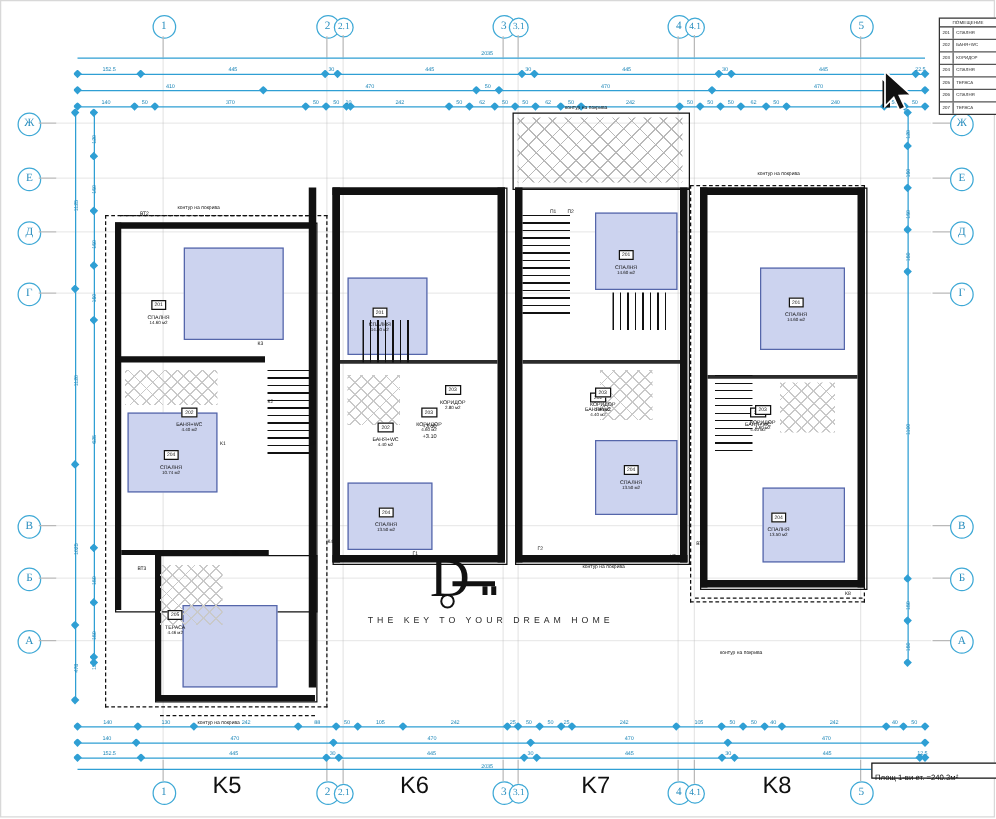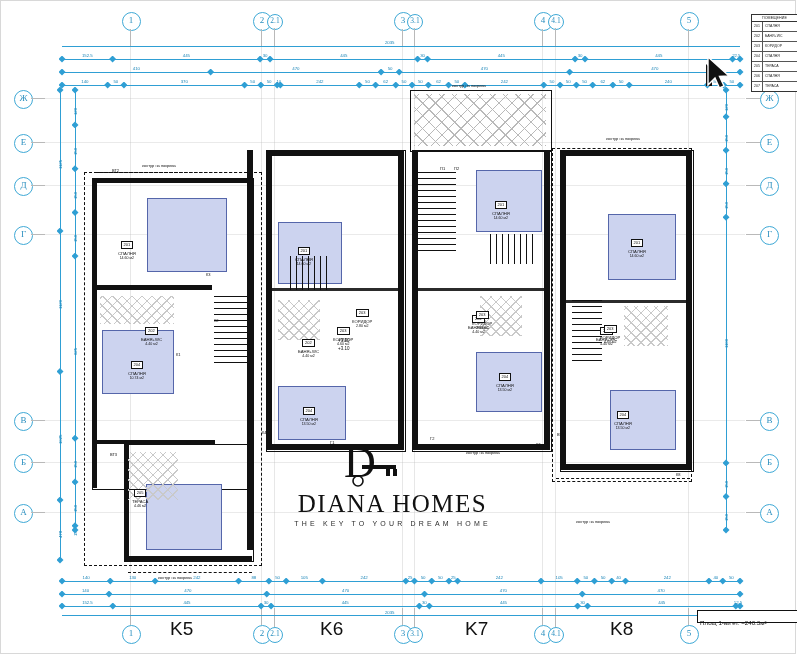--- a/index.html
+++ b/index.html
@@ -561,16 +561,15 @@
   <div id="monogram">
     <svg width="60" height="52" viewBox="0 0 60 52">
       <text x="4" y="40" font-family="Liberation Serif, serif" font-size="44" fill="#111">D</text>
       <circle cx="18" cy="44" r="5" fill="none" stroke="#111" stroke-width="1.6"></circle>
       <rect x="22" y="28" width="34" height="4" fill="#111"></rect>
       <rect x="46" y="32" width="4" height="7" fill="#111"></rect>
       <rect x="53" y="32" width="4" height="7" fill="#111"></rect>
     </svg>
   </div>
   <div id="logo">
-    <div class="brand">DIANA HOMES</div>
     <div class="tag">THE KEY TO YOUR DREAM HOME</div>
   </div>
 </div>
 
 </body></html>

